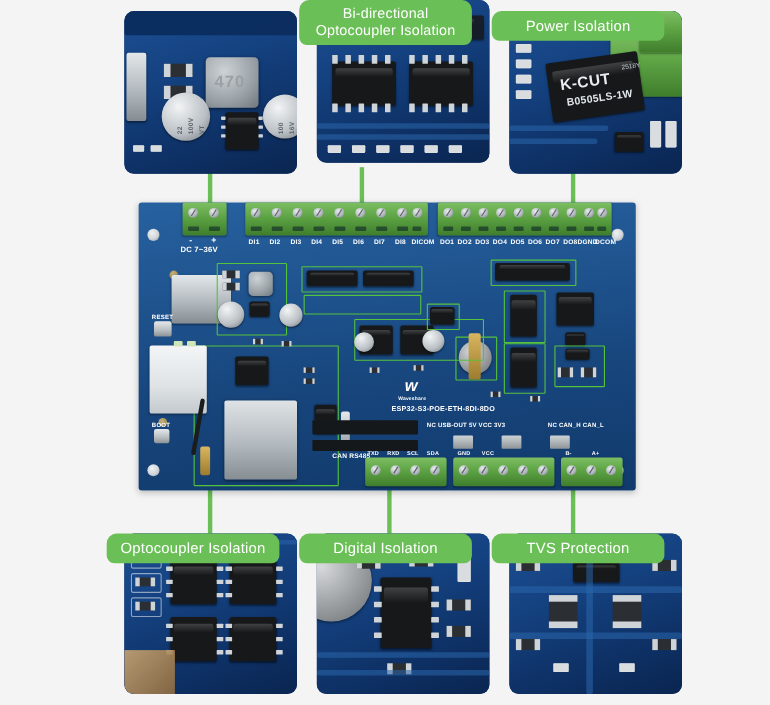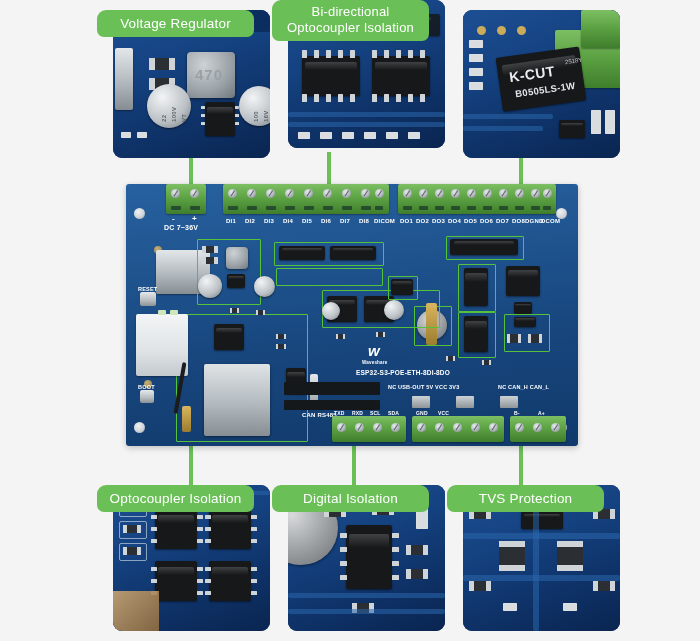--- a/index.html
+++ b/index.html
@@ -382,21 +382,20 @@
         <div class="capt" style="left:48px;top:112px;">22</div>
         <div class="capt" style="left:58px;top:112px;">100V</div>
         <div class="capt" style="left:68px;top:112px;">VT</div>
         <div class="cap" style="left:126px;top:76px;width:40px;height:40px;"></div>
         <div class="capt" style="left:140px;top:112px;">100</div>
         <div class="capt" style="left:150px;top:112px;">16V</div>
         <div class="pad" style="left:24px;top:122px;width:10px;height:6px;"></div>
         <div class="pad" style="left:8px;top:122px;width:10px;height:6px;"></div>
       </div>
     </div>
-    <div class="label">Voltage Regulator</div>
   </div>
 
   <div class="callout top" style="left:272px;top:0px;width:157px;height:148px;">
     <div class="frame">
       <div class="photo">
         <div class="pcbbg"></div>
         <div class="icblk" style="left:14px;top:56px;width:58px;height:40px;"></div>
         <div class="icblk" style="left:84px;top:56px;width:58px;height:40px;"></div>
         <div class="leg" style="left:14px;top:50px;width:5px;height:8px;"></div>
         <div class="leg" style="left:26px;top:50px;width:5px;height:8px;"></div>
@@ -452,20 +451,21 @@
         <div class="padg" style="left:14px;top:16px;width:9px;height:9px;border-radius:50%;"></div>
         <div class="padg" style="left:34px;top:16px;width:9px;height:9px;border-radius:50%;"></div>
         <div class="padg" style="left:54px;top:16px;width:9px;height:9px;border-radius:50%;"></div>
         <div class="pad" style="left:128px;top:100px;width:10px;height:24px;"></div>
         <div class="pad" style="left:142px;top:100px;width:10px;height:24px;"></div>
         <div class="icblk" style="left:96px;top:110px;width:26px;height:18px;"></div>
         <div class="trace" style="left:0;top:104px;width:90px;height:5px;"></div>
         <div class="trace" style="left:0;top:116px;width:80px;height:5px;"></div>
       </div>
     </div>
+    <div class="label">Power Isolation</div>
   </div>
 
   <div class="callout bottom" style="left:97px;top:485px;width:157px;height:146px;">
     <div class="frame">
       <div class="photo">
         <div class="pcbbg"></div>
         <div class="icblk" style="left:42px;top:24px;width:42px;height:40px;"></div>
         <div class="icblk" style="left:96px;top:24px;width:42px;height:40px;"></div>
         <div class="icblk" style="left:42px;top:76px;width:42px;height:40px;"></div>
         <div class="icblk" style="left:96px;top:76px;width:42px;height:40px;"></div>

